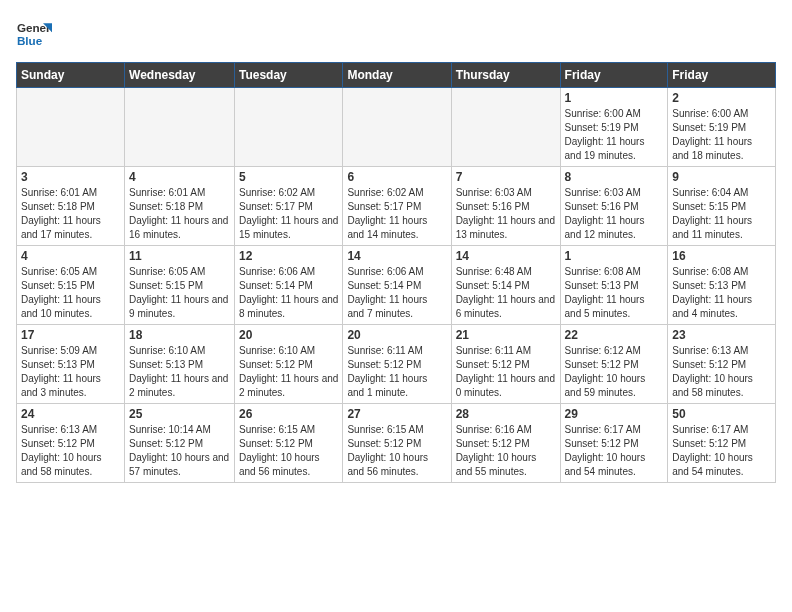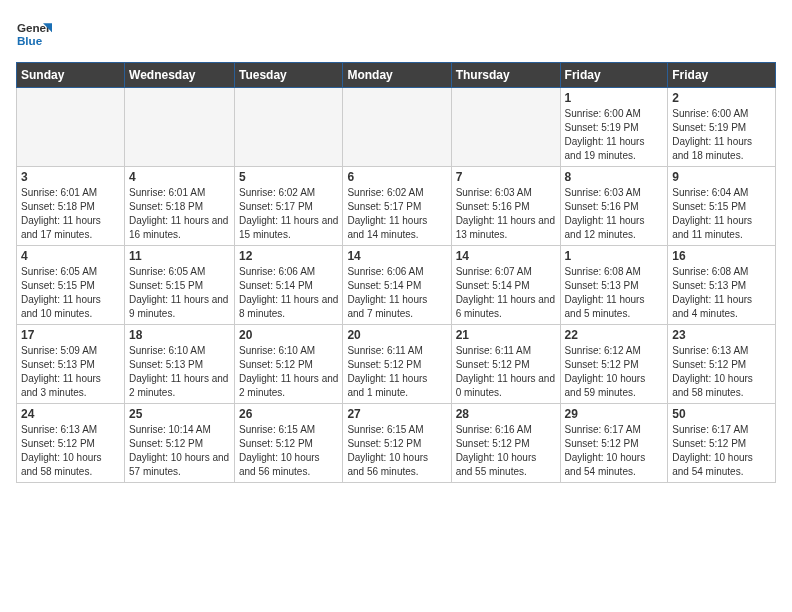--- a/index.html
+++ b/index.html
@@ -211,21 +211,21 @@
           </td>
           <td>
             <span class="day-num">14</span>
             <div class="day-info">Sunrise: 6:06 AM
 Sunset: 5:14 PM
 Daylight: 11 hours
 and 7 minutes.</div>
           </td>
           <td>
             <span class="day-num">14</span>
-            <div class="day-info">Sunrise: 6:07 AM
+            <div class="day-info">Sunrise: 6:48 AM
 Sunset: 5:14 PM
 Daylight: 11 hours
 and 6 minutes.</div>
           </td>
           <td>
             <span class="day-num">1</span>
             <div class="day-info">Sunrise: 6:08 AM
 Sunset: 5:13 PM
 Daylight: 11 hours
 and 5 minutes.</div>

